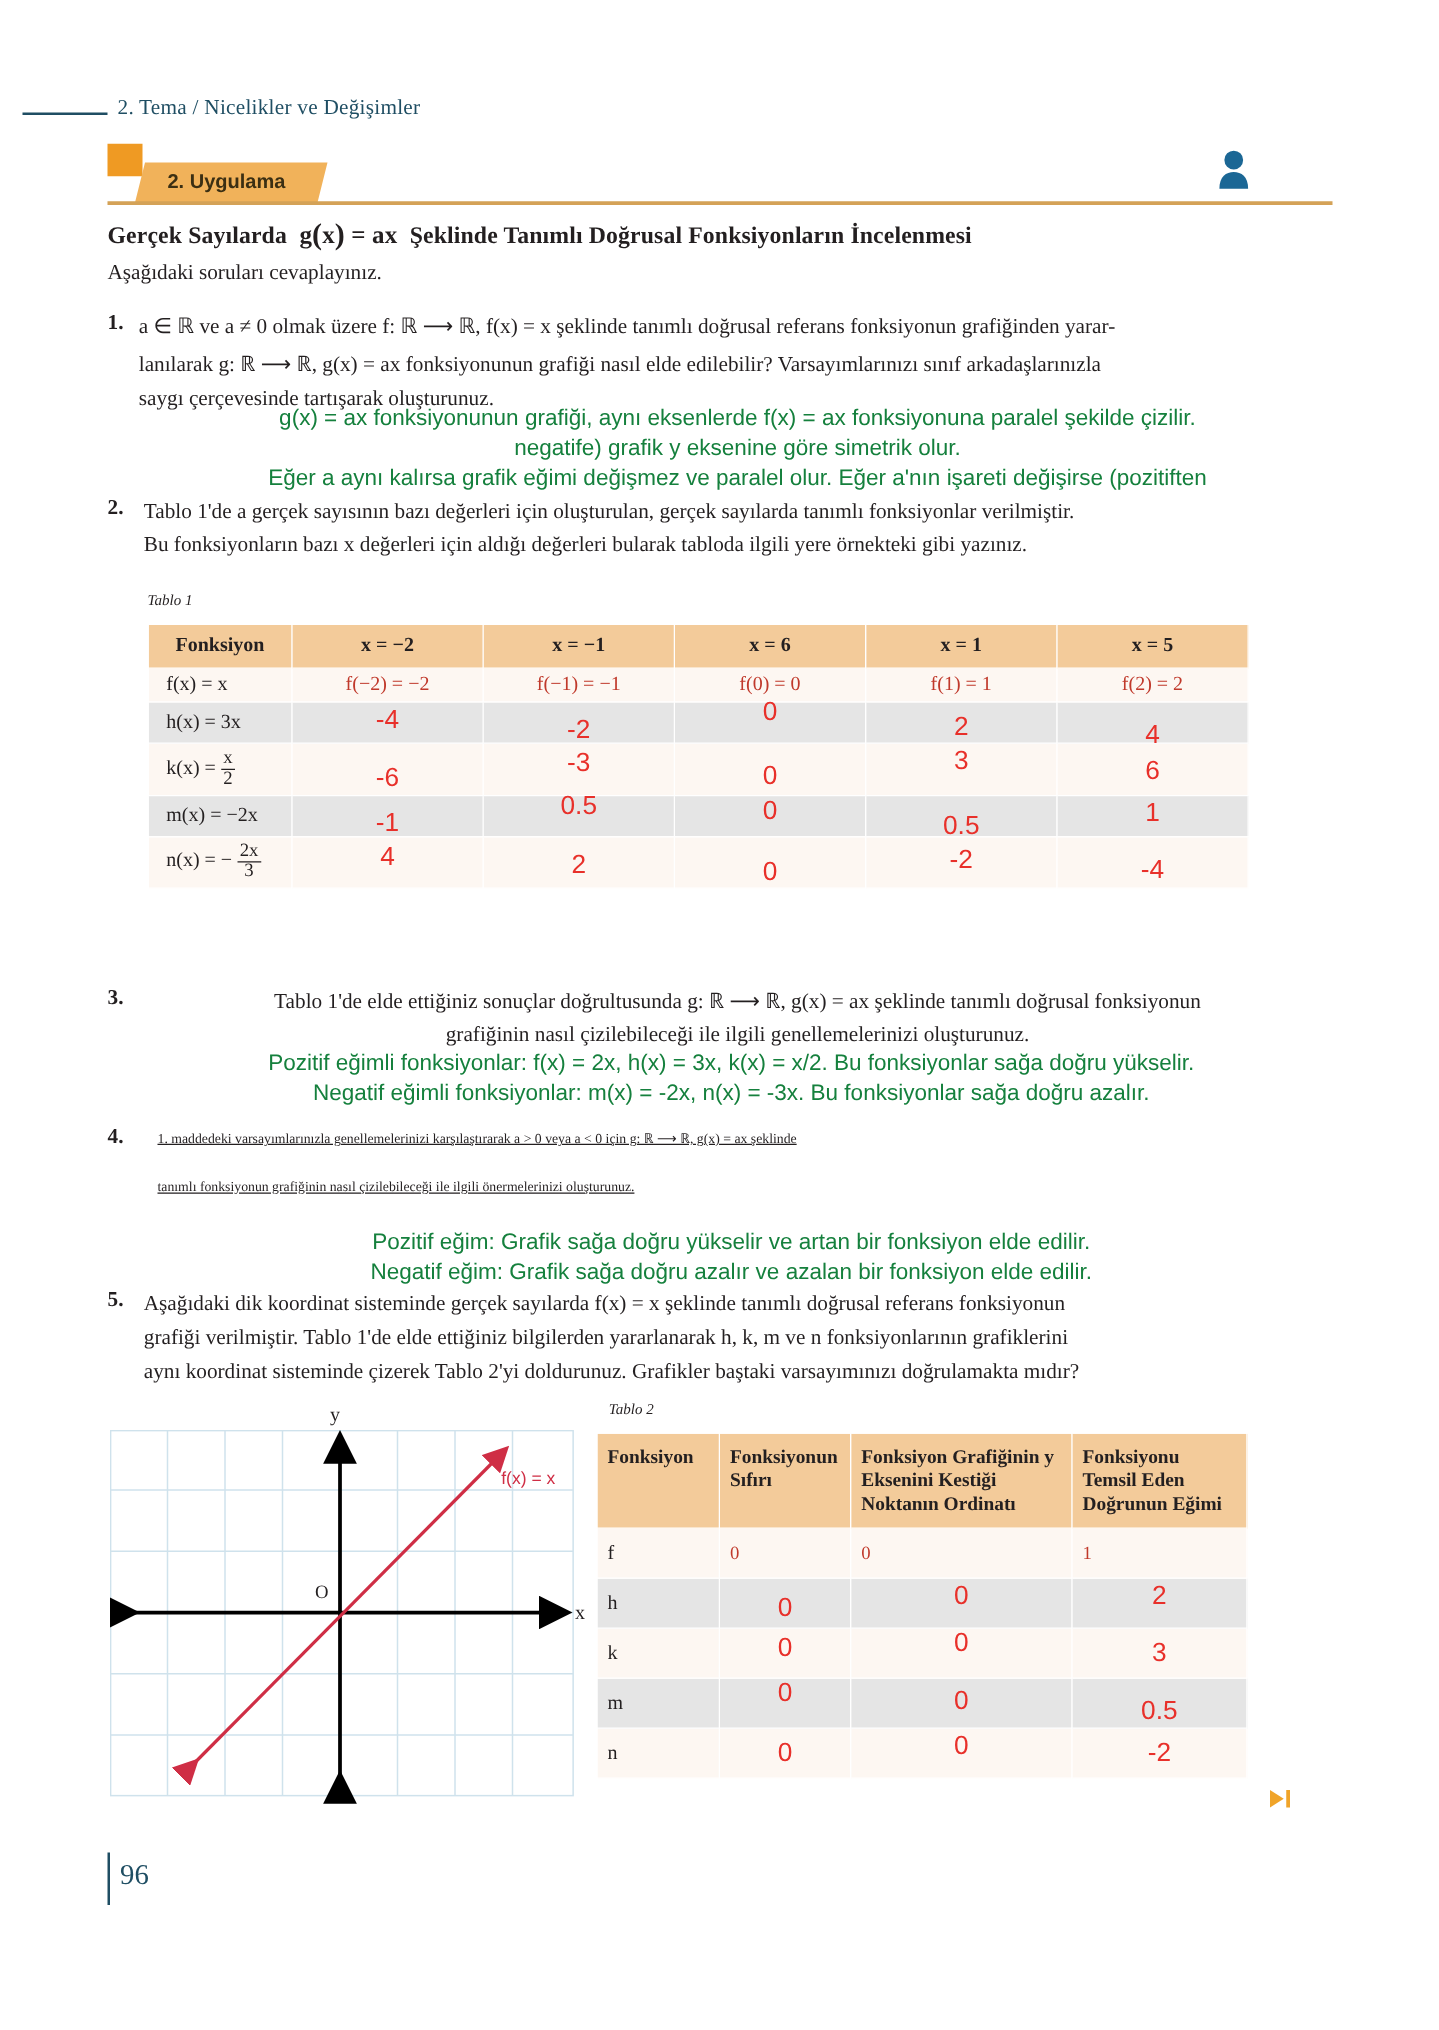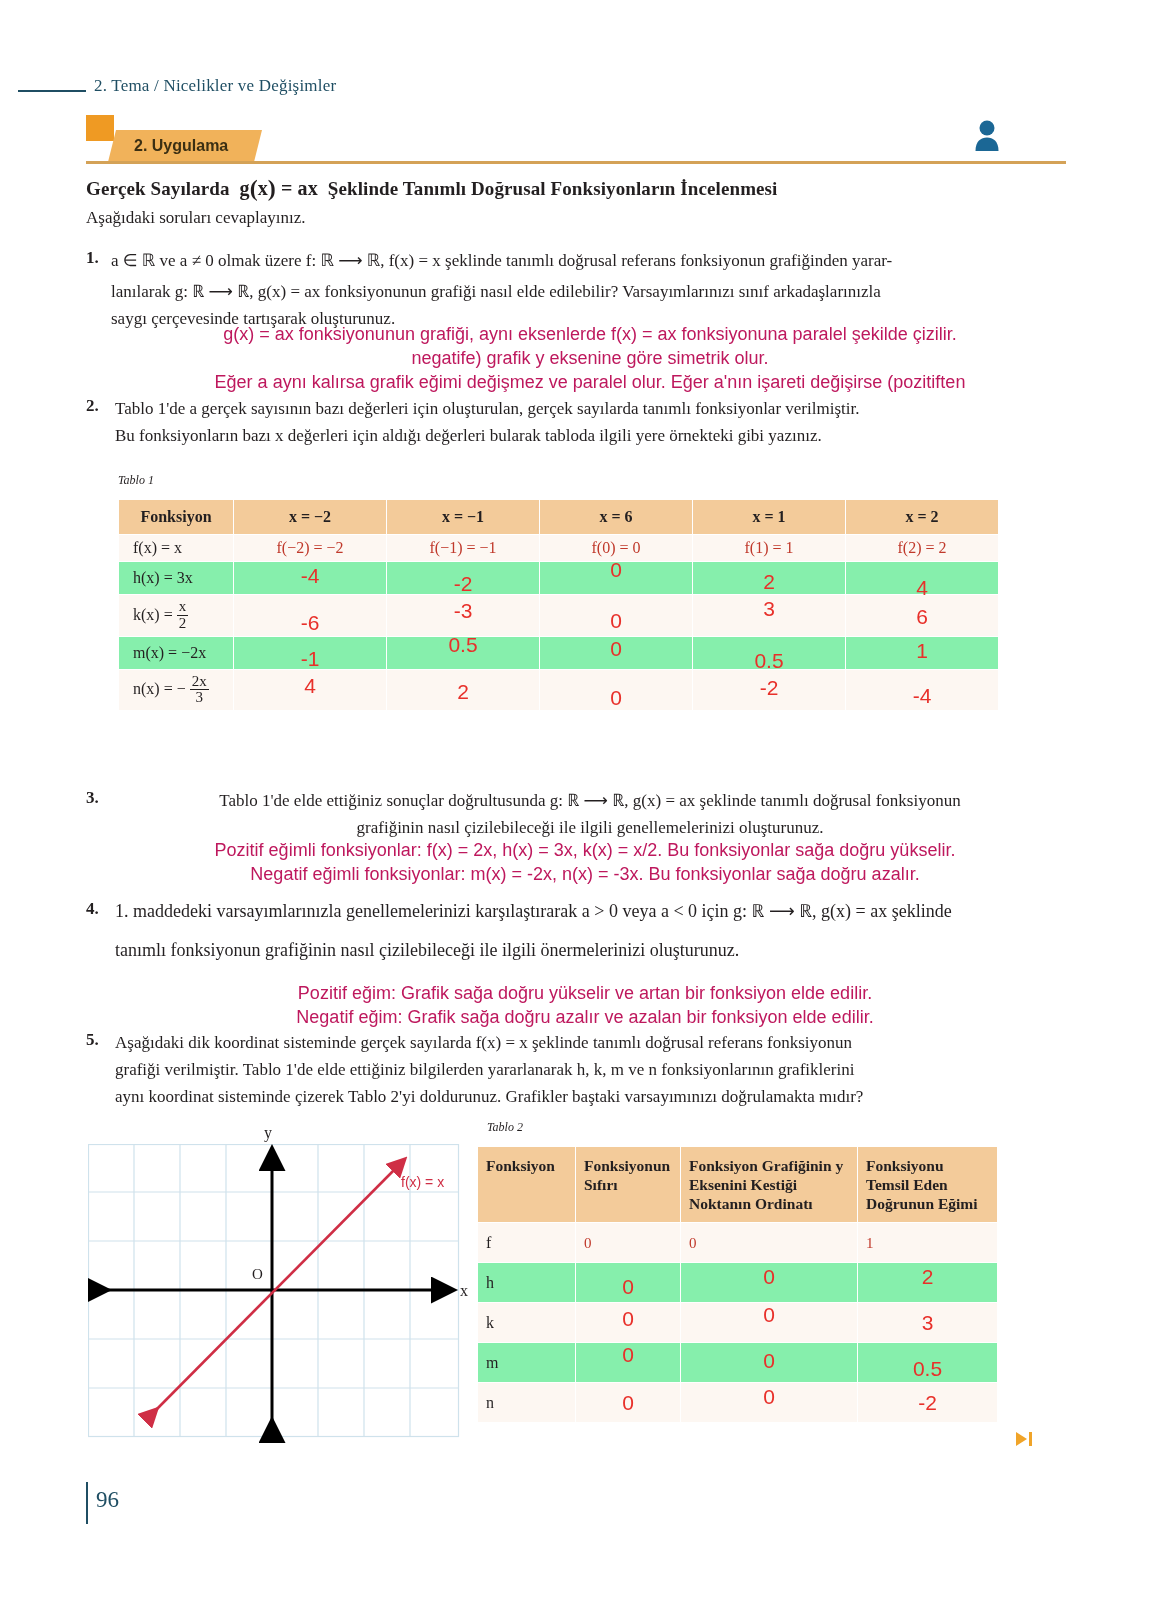--- a/index.html
+++ b/index.html
@@ -66,21 +66,21 @@
   .sec-sub {
     position:absolute; left:86px; top:208px; width:980px;
     font-size:17px;
   }
 
   .qnum { position:absolute; font-size:17px; font-weight:bold; width:26px; text-align:left;}
   .qbody { position:absolute; font-size:17px; line-height:25px; }
 
   .red-ans {
     position:absolute;
-    color:#be185d;
+    color:#15803d;
     font-family:"Liberation Sans", sans-serif;
     font-size:18px;
     line-height:24px;
   }
   .red-ans.center { text-align:center; }
 
   
   .frac { display:inline-block; vertical-align:-0.55em; text-align:center; font-size:15px; line-height:1.05; }
   .frac .num { display:block; border-bottom:1px solid #231f20; padding:0 2px; }
   .frac .den { display:block; padding:0 2px; }
@@ -101,21 +101,21 @@
     font-size:16px;
     border:1px solid #ffffff;
     padding:8px 4px;
   }
   table.data td {
     border:1px solid #ffffff;
     font-size:16px;
     padding:4px 6px;
   }
   table.data tr.odd td { background:#fdf7f2; }
-  table.data tr.even td { background:#86efac; }
+  table.data tr.even td { background:#e5e5e5; }
   .fcell { text-align:left; padding-left:14px !important; }
   .vcell { text-align:center; color:#c0392b; font-size:15px; }
   .hand {
     color:#e8302a;
     font-family:"Liberation Sans", sans-serif;
     font-size:21px;
     display:inline-block;
   }
 
   
@@ -194,21 +194,21 @@
       <col style="width:153px">
       <col style="width:153px">
   </colgroup>
   <thead>
     <tr>
       <th>Fonksiyon</th>
       <th>x = −2</th>
       <th>x = −1</th>
       <th>x = 6</th>
       <th>x = 1</th>
-      <th>x = 2</th>
+      <th>x = 5</th>
     </tr>
   </thead>
   <tbody id="t1body">
       <tr class="odd">
         <td class="fcell"><span>f(x) = x</span></td>
         <td class="vcell"><span>f(−2) = −2</span></td>
         <td class="vcell"><span>f(−1) = −1</span></td>
         <td class="vcell"><span>f(0) = 0</span></td>
         <td class="vcell"><span>f(1) = 1</span></td>
         <td class="vcell"><span>f(2) = 2</span></td>
@@ -252,21 +252,21 @@
 <div class="qbody" style="left:115px; top:788px; width:950px;text-align:center;">
   <div>Tablo 1'de elde ettiğiniz sonuçlar doğrultusunda g: ℝ ⟶ ℝ, g(x) = ax şeklinde tanımlı doğrusal  fonksiyonun</div>
   <div style="margin-top:2px;">grafiğinin nasıl çizilebileceği ile ilgili genellemelerinizi oluşturunuz.</div>
 </div>
 <div class="red-ans center" style="left:110px; top:838px; width:950px;">
   <div>Pozitif eğimli fonksiyonlar: f(x) = 2x, h(x) = 3x, k(x) = x/2. Bu fonksiyonlar sağa doğru yükselir.</div>
   <div>Negatif eğimli fonksiyonlar: m(x) = -2x, n(x) = -3x. Bu fonksiyonlar sağa doğru azalır.</div>
 </div>
 
 <div class="qnum" style="left:86px; top:899px;">4.</div>
-<div class="qbody" style="left:115px; top:899px; width:955px; font-size:18px;">
+<div class="qbody" style="left:126px; top:899px; width:955px; font-size:11px;text-decoration:underline;">
   <div>1. maddedeki varsayımlarınızla genellemelerinizi karşılaştırarak a &gt; 0 veya a &lt; 0 için g: ℝ ⟶ ℝ, g(x) = ax şeklinde</div>
   <div style="margin-top:14px;">tanımlı fonksiyonun grafiğinin nasıl çizilebileceği ile ilgili önermelerinizi oluşturunuz.</div>
 </div>
 <div class="red-ans center" style="left:110px; top:981px; width:950px;">
   <div>Pozitif eğim: Grafik sağa doğru yükselir ve artan bir fonksiyon elde edilir.</div>
   <div>Negatif eğim: Grafik sağa doğru azalır ve azalan bir fonksiyon elde edilir.</div>
 </div>
 
 <div class="qnum" style="left:86px; top:1030px;">5.</div>
 <div class="qbody" style="left:115px; top:1030px; width:955px;">

